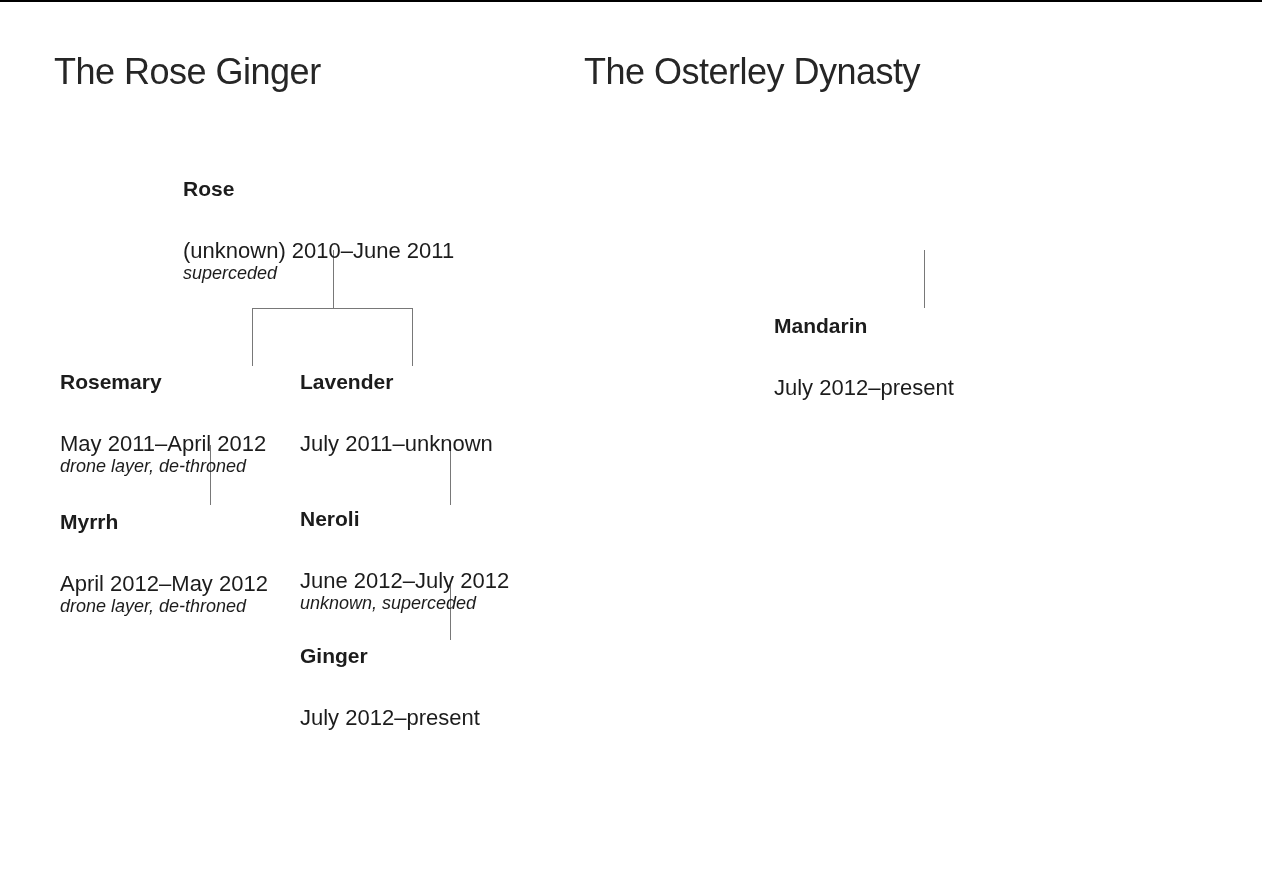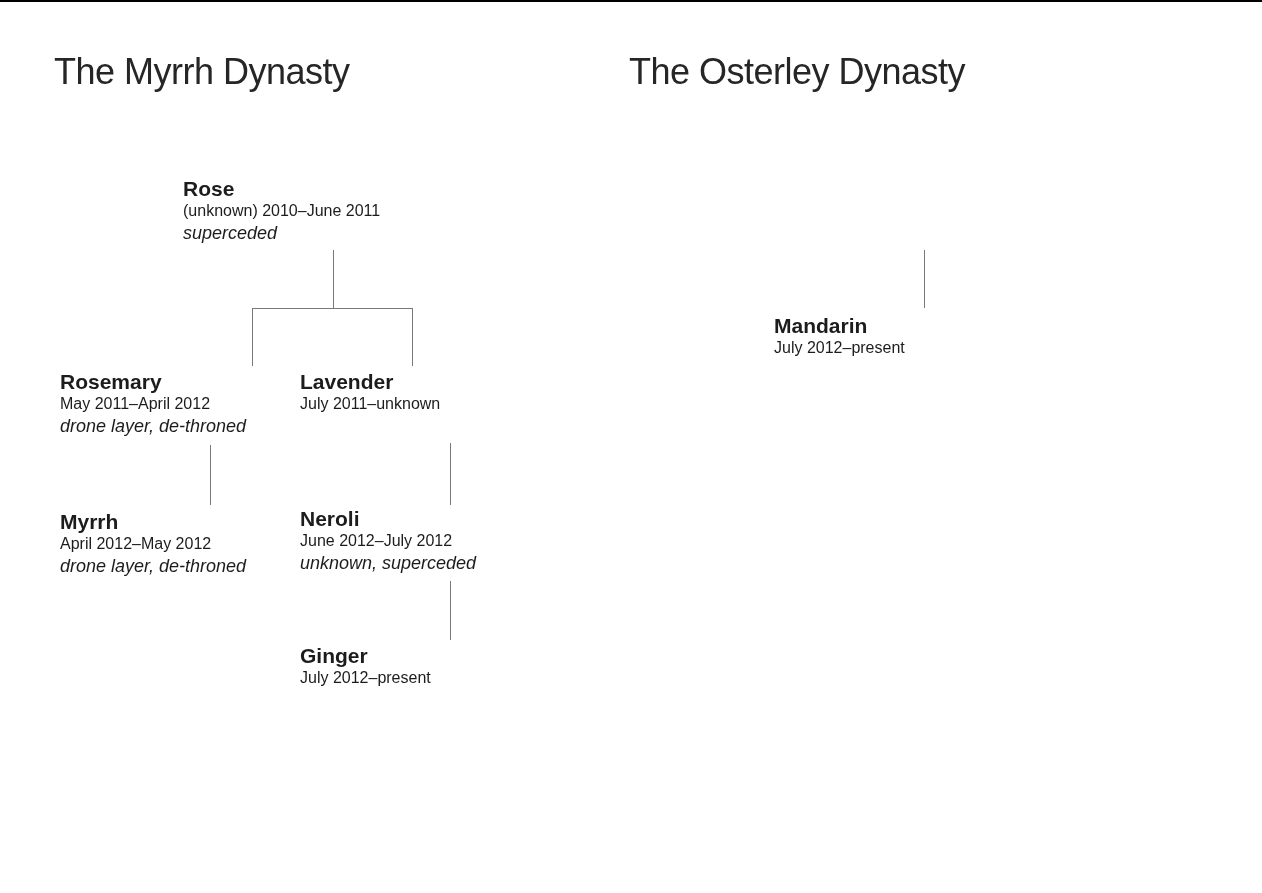--- a/index.html
+++ b/index.html
@@ -42,23 +42,24 @@
     text-align: left;
     color: var(--text-color);
   }
   .node-name {
     font-size: 21px;
     font-weight: 700;
     line-height: 23px;
     white-space: nowrap;
   }
   .node-dates {
-    font-size: 16px;
+    font-size: 22px;
     line-height: 22px;
     white-space: nowrap;
+    margin-top: 40px;
   }
   .node-note {
     font-size: 18px;
     font-style: italic;
     line-height: 22px;
     white-space: nowrap;
   }
   .vline {
     position: absolute;
     width: 1px;
@@ -70,22 +71,22 @@
     background: var(--connector-color);
   }
 </style>
 </head>
 <body>
 
 <div class="canvas">
 
   <div class="top-border"></div>
 
-  <div class="tree-title" style="left:54px; top:51px;">The Myrrh Dynasty</div>
-  <div class="tree-title" style="left:629px; top:51px;text-align:center;">The Osterley Dynasty</div>
+  <div class="tree-title" style="left:54px; top:51px;">The Rose Ginger</div>
+  <div class="tree-title" style="left:584px; top:51px;text-align:center;">The Osterley Dynasty</div>
 
   <div class="vline" style="left:333px; top:250px; height:58px;"></div>
   <div class="hline" style="left:252px; top:308px; width:161px;"></div>
   <div class="vline" style="left:252px; top:309px; height:57px;"></div>
   <div class="vline" style="left:412px; top:309px; height:57px;"></div>
   <div class="vline" style="left:210px; top:445px; height:60px;"></div>
   <div class="vline" style="left:450px; top:443px; height:62px;"></div>
   <div class="vline" style="left:450px; top:581px; height:59px;"></div>
 
   <div class="vline" style="left:924px; top:250px; height:58px;"></div>

